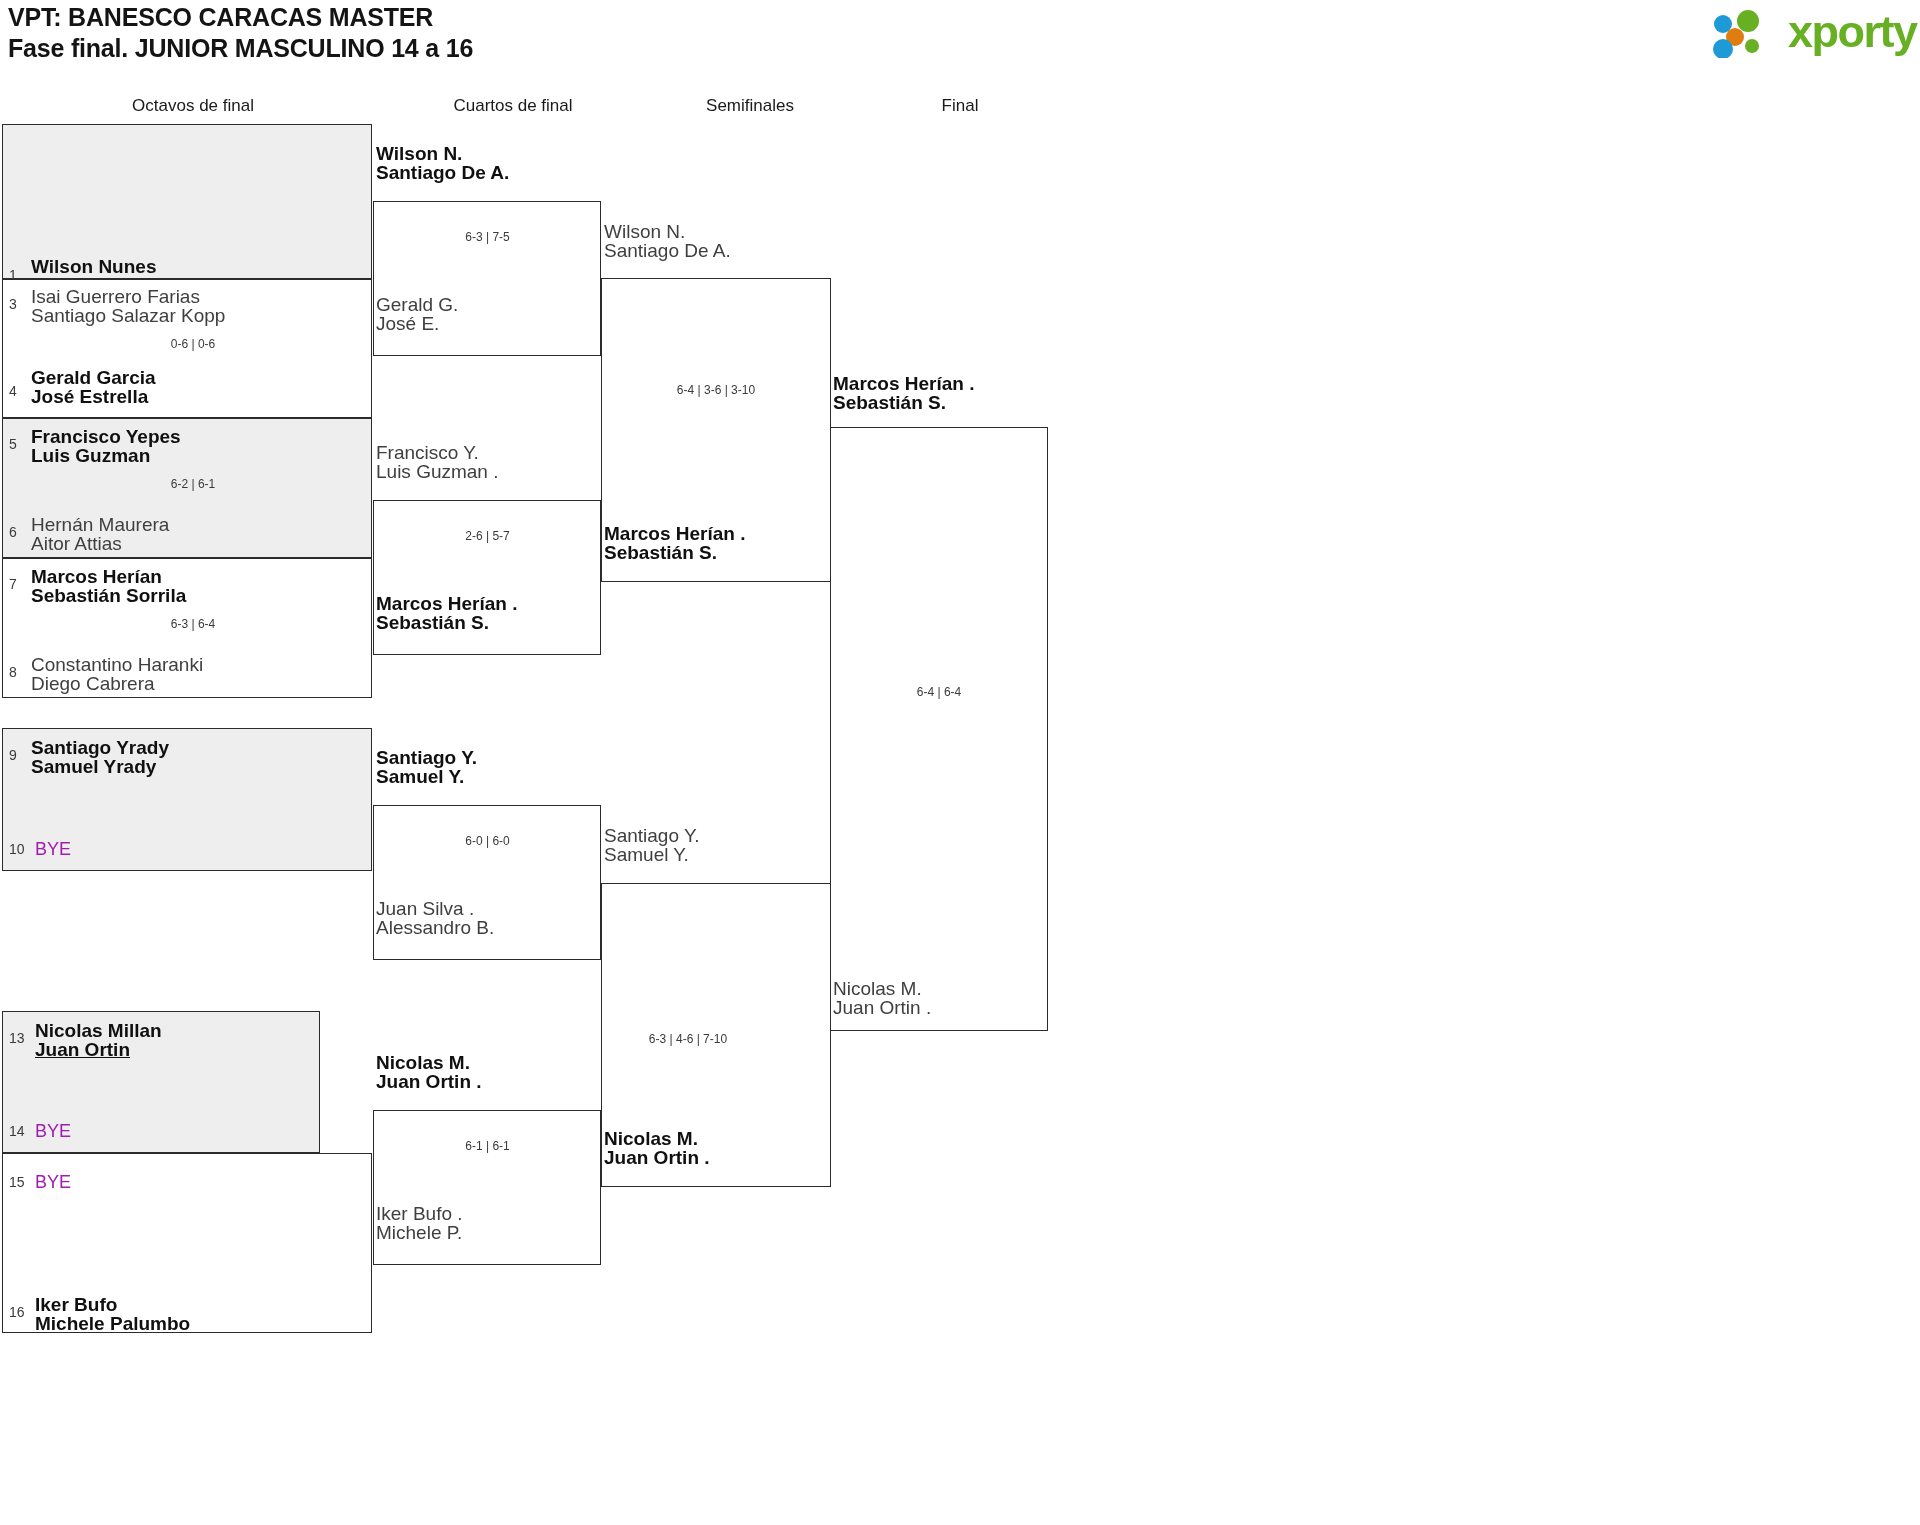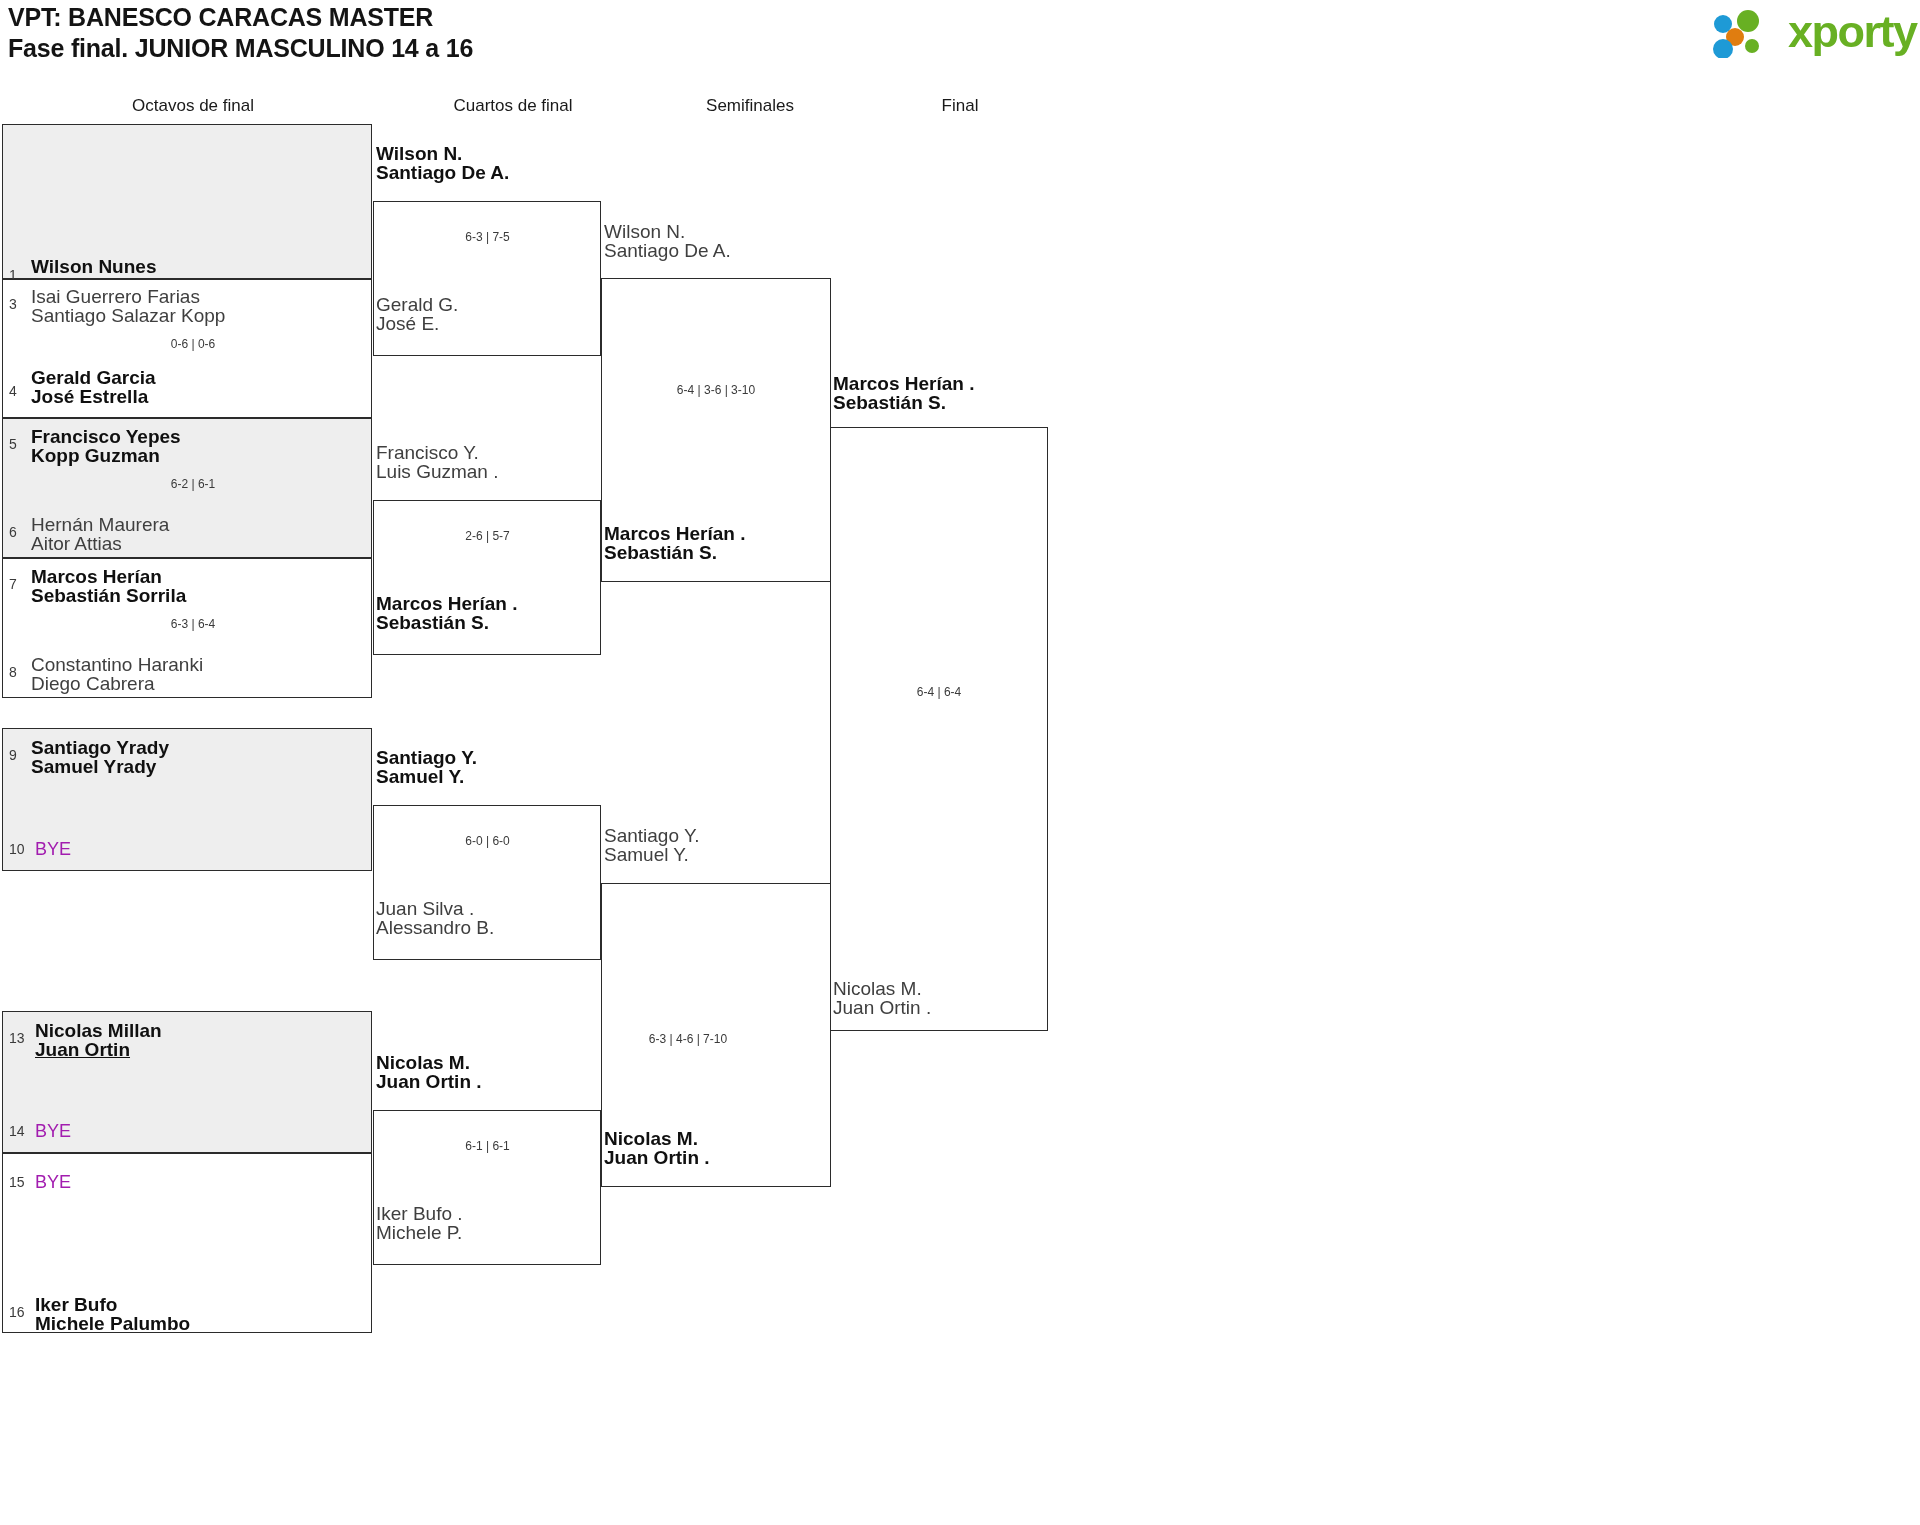--- a/index.html
+++ b/index.html
@@ -127,21 +127,21 @@
     <div class="pair" style="left:28px; top:26px;">Santiago Salazar Kopp</div>
     <div class="seed" style="top:103px;">4</div>
     <div class="pair win" style="left:28px; top:88px;">Gerald Garcia</div>
     <div class="pair win" style="left:28px; top:107px;">José Estrella</div>
     <div class="score" style="left:90px; top:57px; width:200px;">0-6 | 0-6</div>
   </div>
 
   <div class="r1-box shaded" style="left:2px; top:418px; width:370px; height:140px;">
     <div class="seed" style="top:17px;">5</div>
     <div class="pair win" style="left:28px; top:8px;">Francisco Yepes</div>
-    <div class="pair win" style="left:28px; top:27px;">Kopp Guzman</div>
+    <div class="pair win" style="left:28px; top:27px;">Luis Guzman</div>
     <div class="seed" style="top:105px;">6</div>
     <div class="pair" style="left:28px; top:96px;">Hernán Maurera</div>
     <div class="pair" style="left:28px; top:115px;">Aitor Attias</div>
     <div class="score" style="left:90px; top:58px; width:200px;">6-2 | 6-1</div>
   </div>
 
   <div class="r1-box" style="left:2px; top:558px; width:370px; height:140px;">
     <div class="seed" style="top:17px;">7</div>
     <div class="pair win" style="left:28px; top:8px;">Marcos Herían</div>
     <div class="pair win" style="left:28px; top:27px;">Sebastián Sorrila</div>
@@ -154,21 +154,21 @@
   <div class="r1-box shaded" style="left:2px; top:728px; width:370px; height:143px;">
     <div class="seed" style="top:18px;">9</div>
     <div class="pair win" style="left:28px; top:9px;">Santiago Yrady</div>
     <div class="pair win" style="left:28px; top:28px;">Samuel Yrady</div>
     <div class="seed" style="top:112px;">10</div>
     <div class="pair bye" style="left:32px; top:111px;">BYE</div>
     <div class="score" style="left:90px; top:63px; width:200px;"></div>
   </div>
 
 
-  <div class="r1-box shaded" style="left:2px; top:1011px; width:370px; height:142px;">
+  <div class="r1-box shaded" style="left:2px; top:1011px; width:318px; height:142px;">
     <div class="seed" style="top:18px;">13</div>
     <div class="pair win" style="left:32px; top:9px;">Nicolas Millan</div>
     <div class="pair win" style="left:32px; top:28px;text-decoration:underline;">Juan Ortin</div>
     <div class="seed" style="top:111px;">14</div>
     <div class="pair bye" style="left:32px; top:110px;">BYE</div>
     <div class="score" style="left:90px; top:62px; width:200px;"></div>
   </div>
 
   <div class="r1-box" style="left:2px; top:1153px; width:370px; height:180px;">
     <div class="seed" style="top:20px;">15</div>

